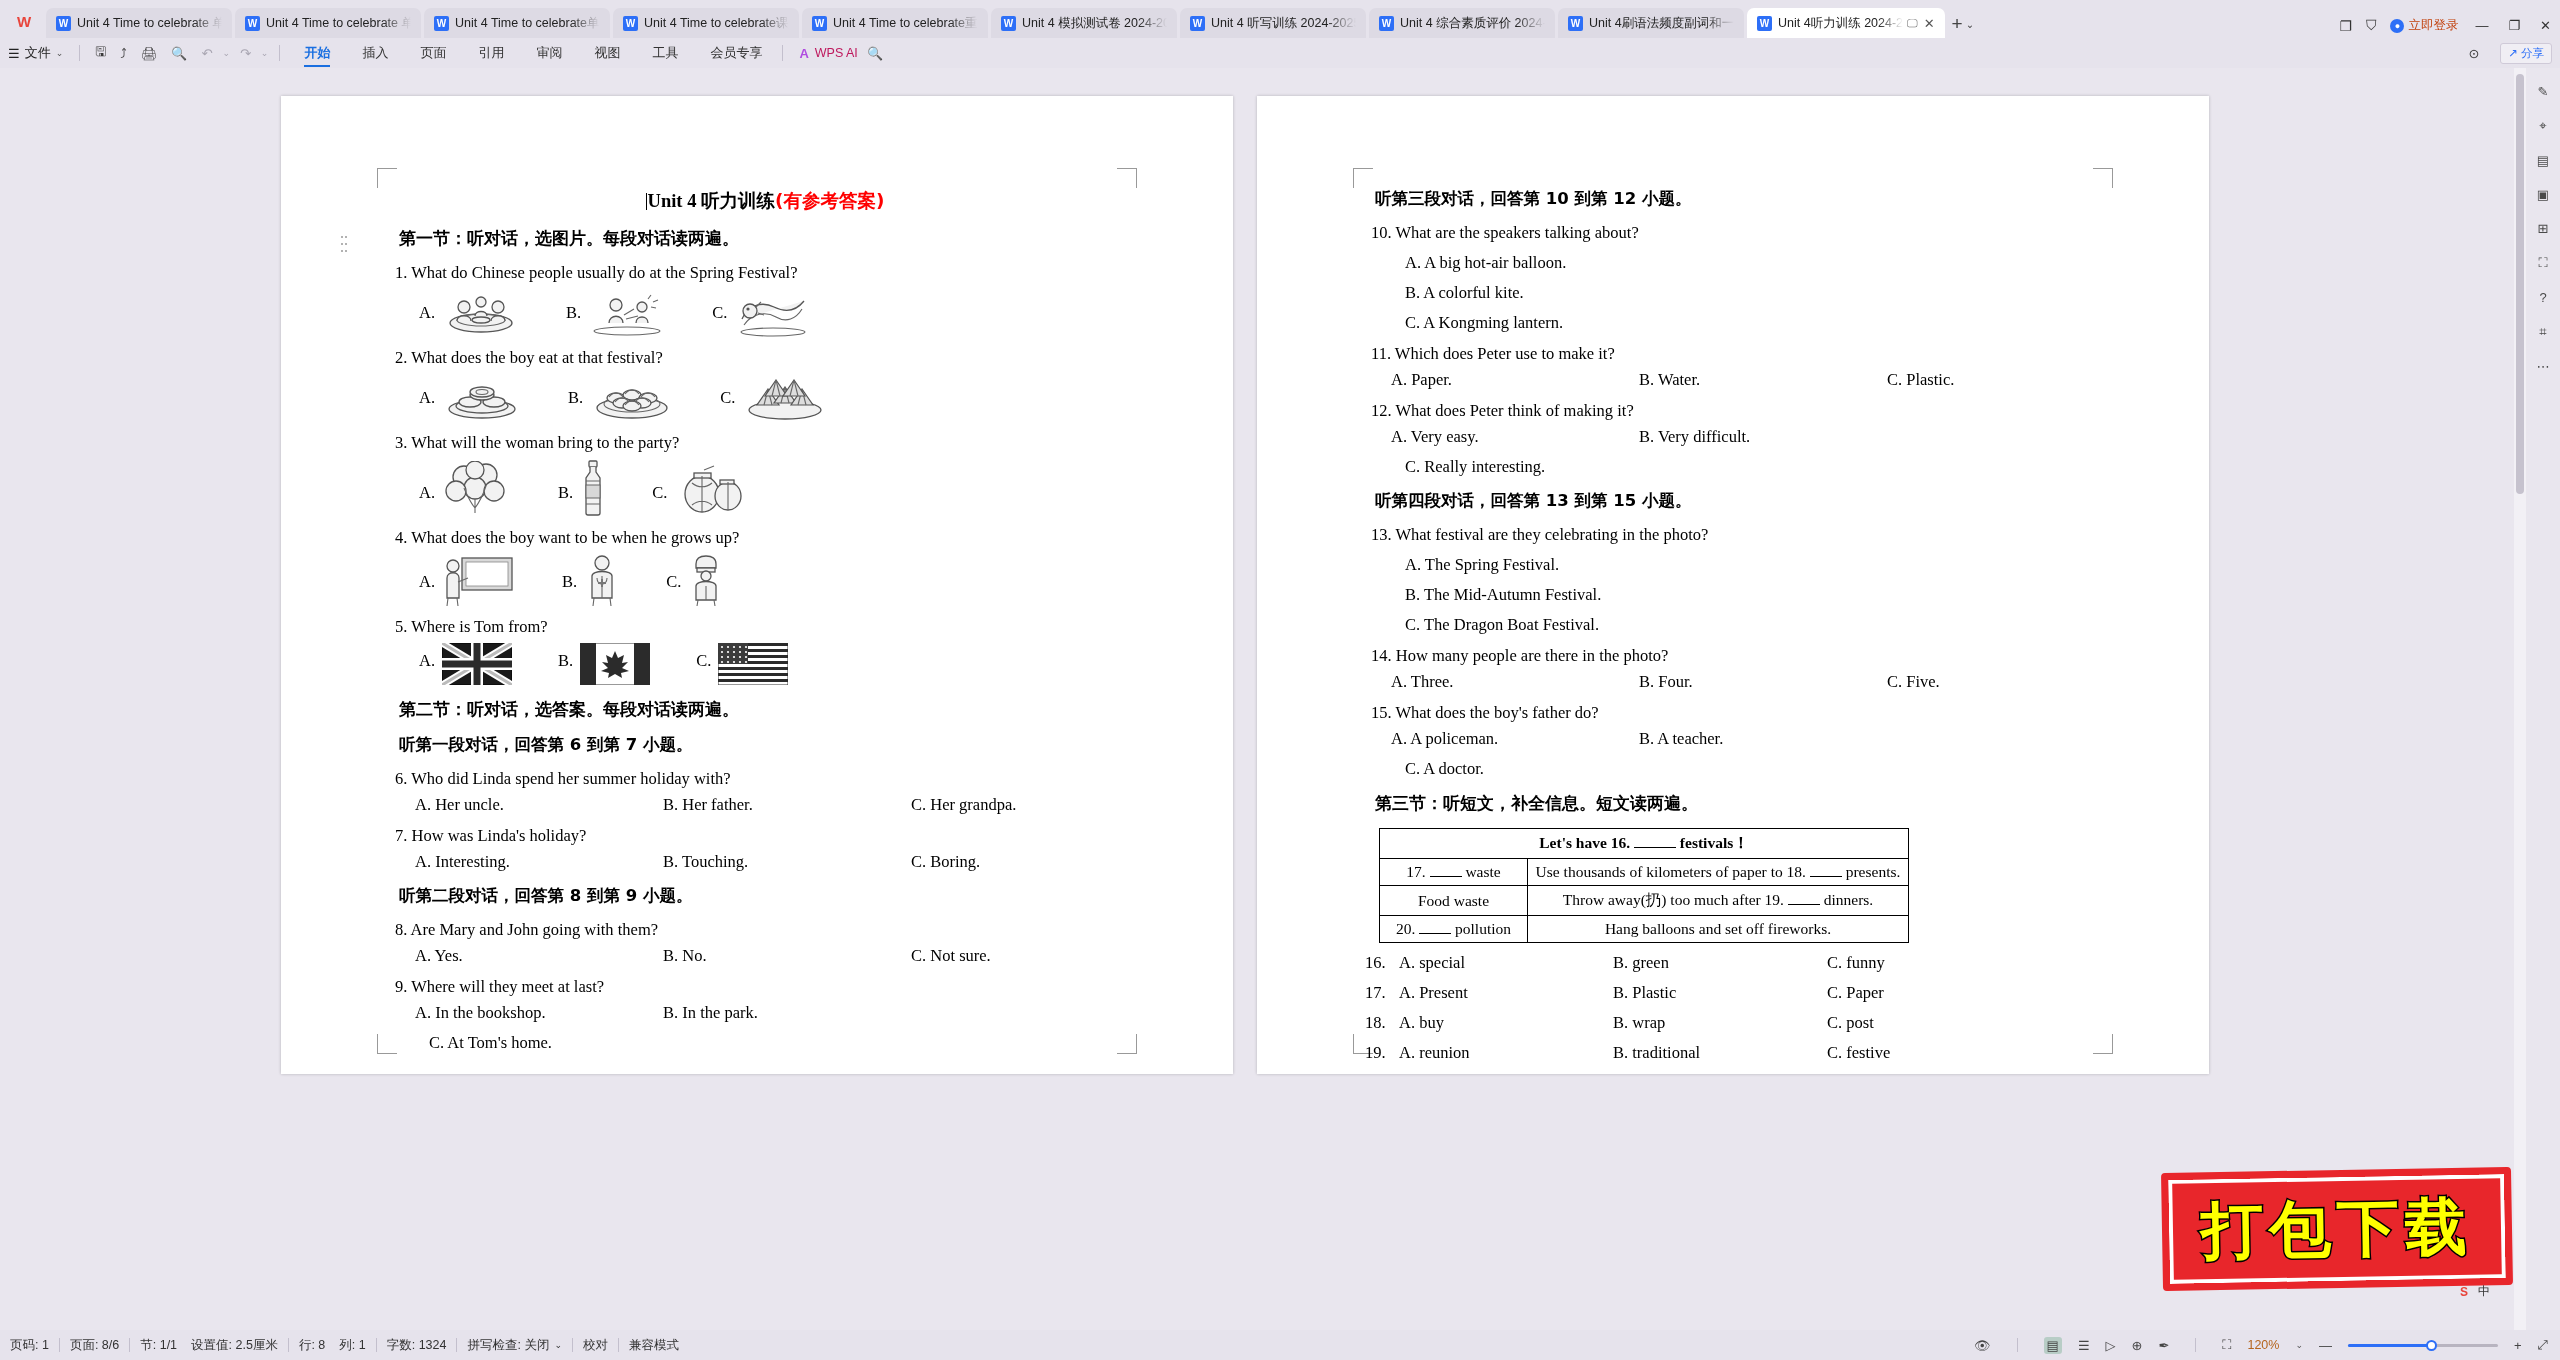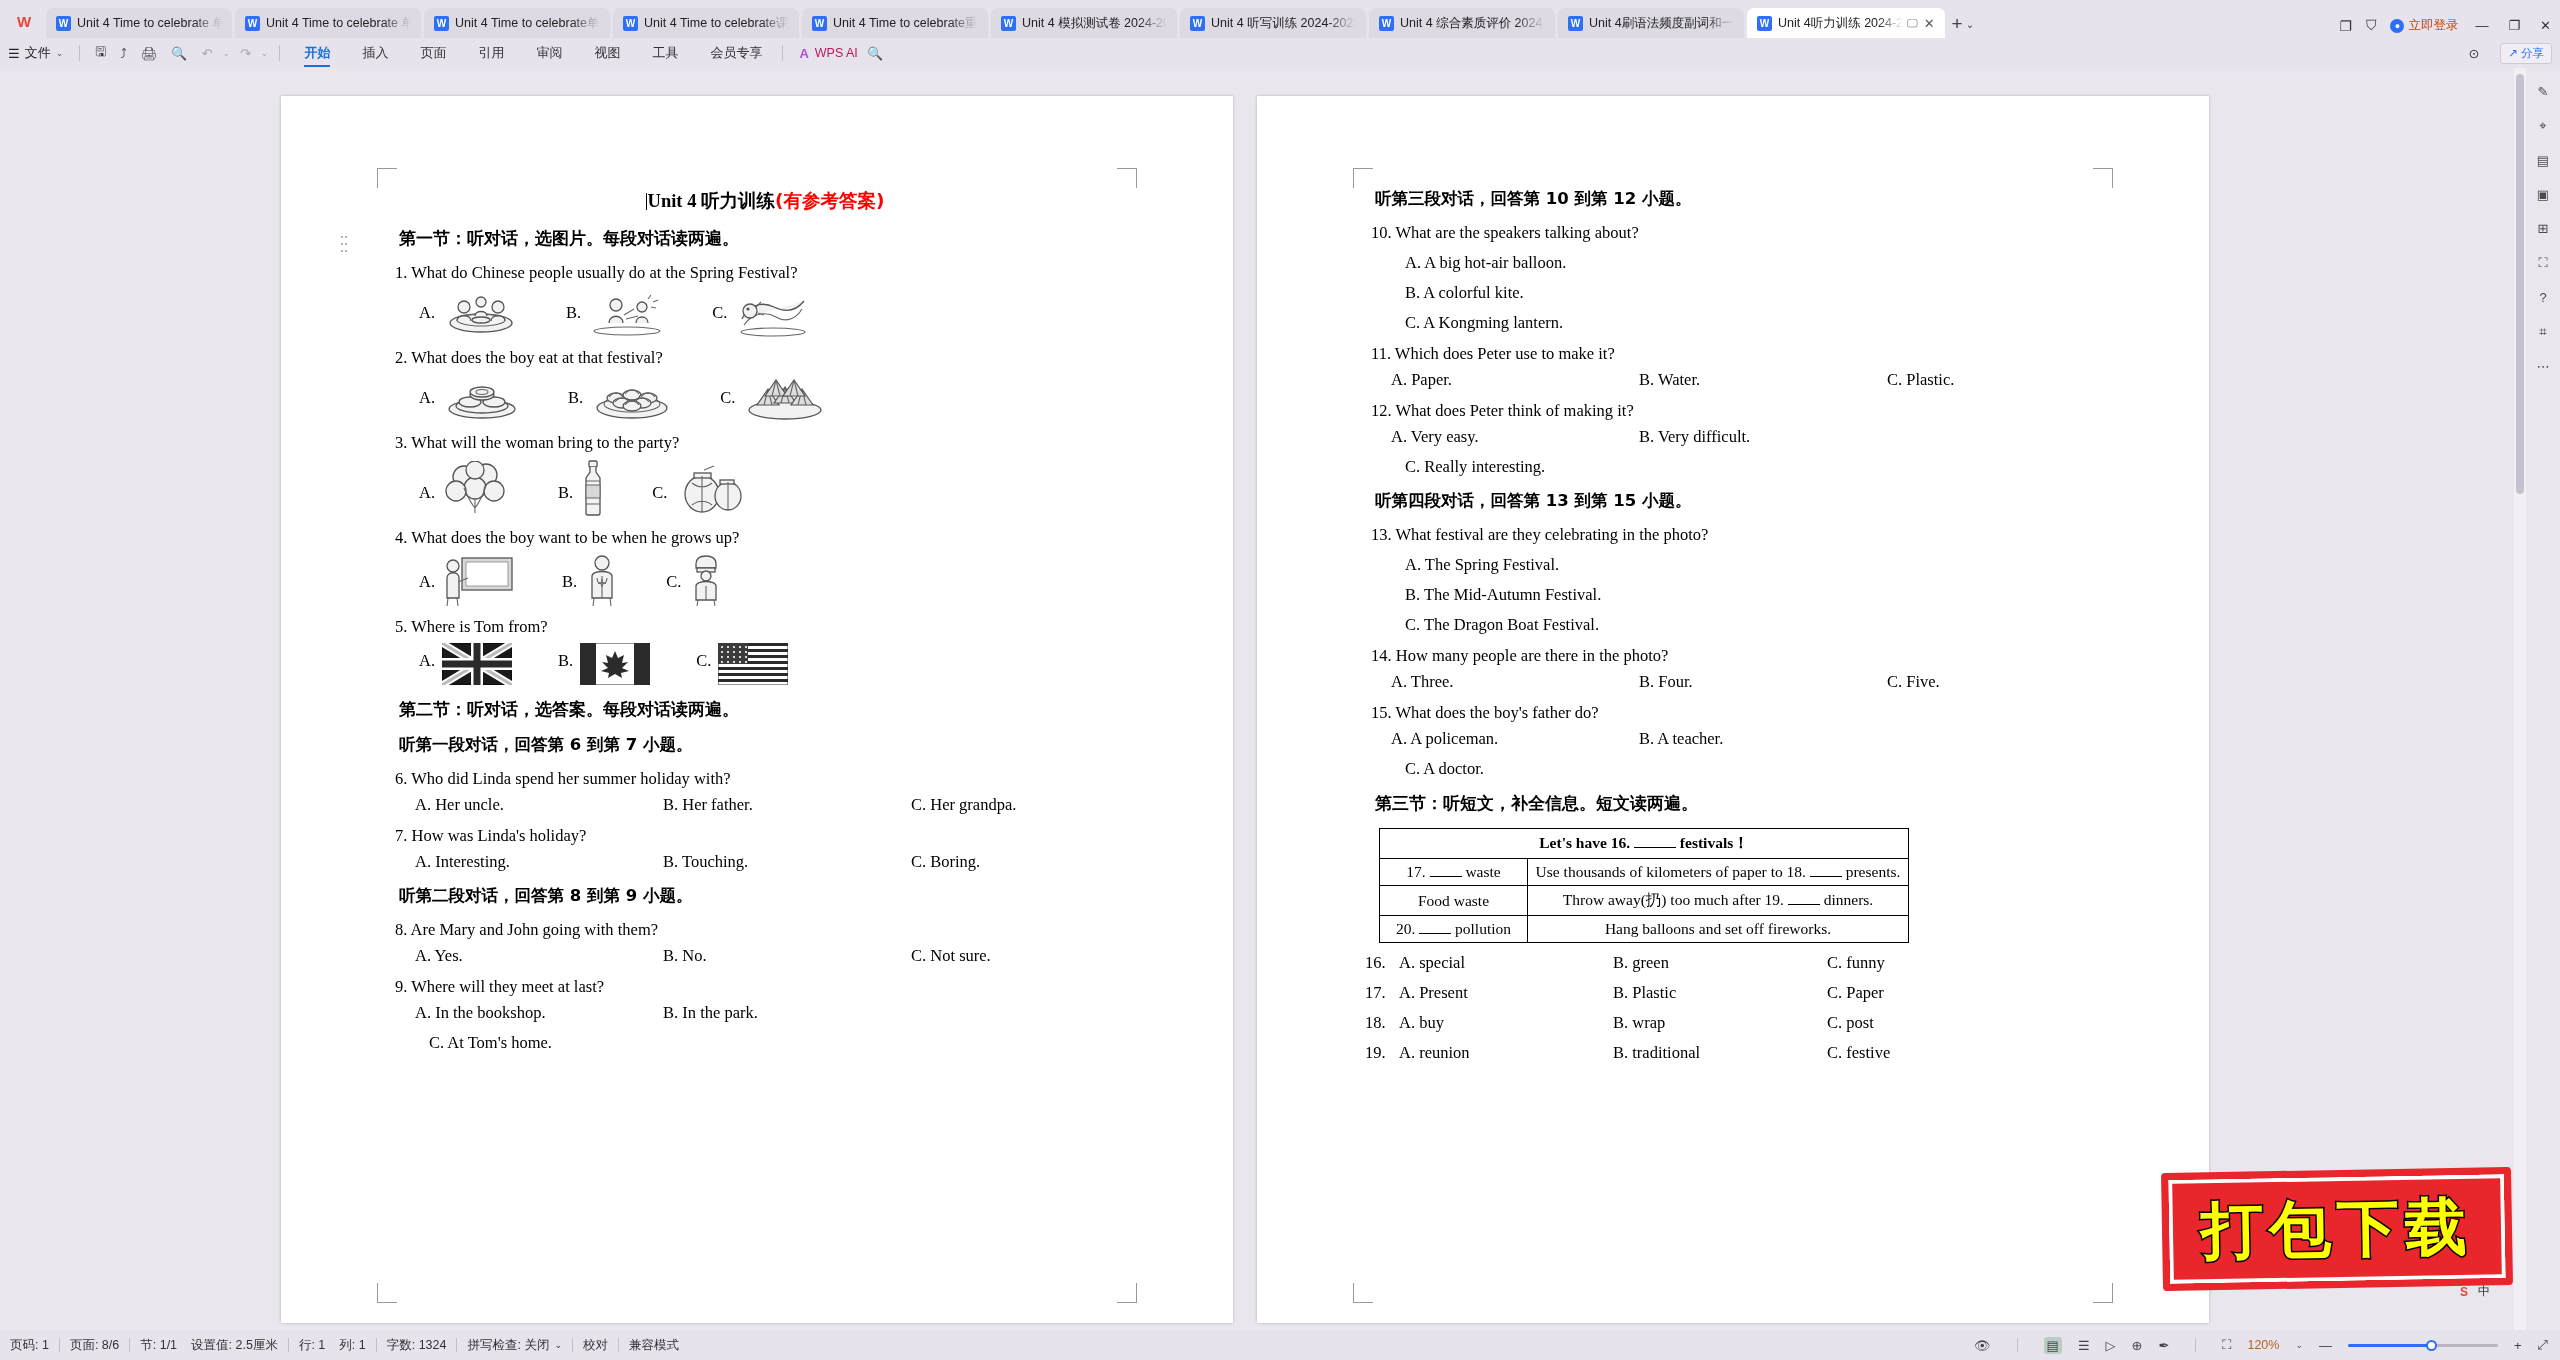--- a/index.html
+++ b/index.html
@@ -118,21 +118,21 @@
     position: absolute; top: 68px; left: 0;
     width: 2560px; height: 1262px;
     background: #e9e6ee;
     overflow: hidden;
   }
   #pages {
     position: absolute; top: 28px; left: 0; width: 2490px;
     display: flex; justify-content: center; gap: 24px;
   }
   .page {
-    width: 952px; height: 1227px;
+    width: 952px; height: 978px;
     background: #fff;
     box-shadow: 0 0 3px rgba(0,0,0,.22);
     position: relative;
     overflow: hidden;
     font-family: "Liberation Serif", "DejaVu Serif", serif;
   }
   .corner { position: absolute; width: 20px; height: 20px; }
   .corner.tl { top: 72px; left: 96px; border-left: 1px solid #999; border-top: 1px solid #999; }
   .corner.tr { top: 72px; right: 96px; border-right: 1px solid #999; border-top: 1px solid #999; }
   .corner.bl { bottom: 20px; left: 96px; border-left: 1px solid #999; border-bottom: 1px solid #999; }
@@ -814,21 +814,21 @@
 </div>
 
 <div id="status">
   <span>页码: 1</span>
   <span class="ssep"></span>
   <span>页面: 8/6</span>
   <span class="ssep"></span>
   <span>节: 1/1</span>
   <span style="margin-left:14px;">设置值: 2.5厘米</span>
   <span class="ssep"></span>
-  <span>行: 1</span>
+  <span>行: 8</span>
   <span style="margin-left:14px;">列: 1</span>
   <span class="ssep"></span>
   <span>字数: 1324</span>
   <span class="ssep"></span>
   <span>拼写检查: 关闭</span>
   <span style="font-size:9px;margin-left:5px;">⌄</span>
   <span class="ssep"></span>
   <span>校对</span>
   <span class="ssep"></span>
   <span>兼容模式</span>

